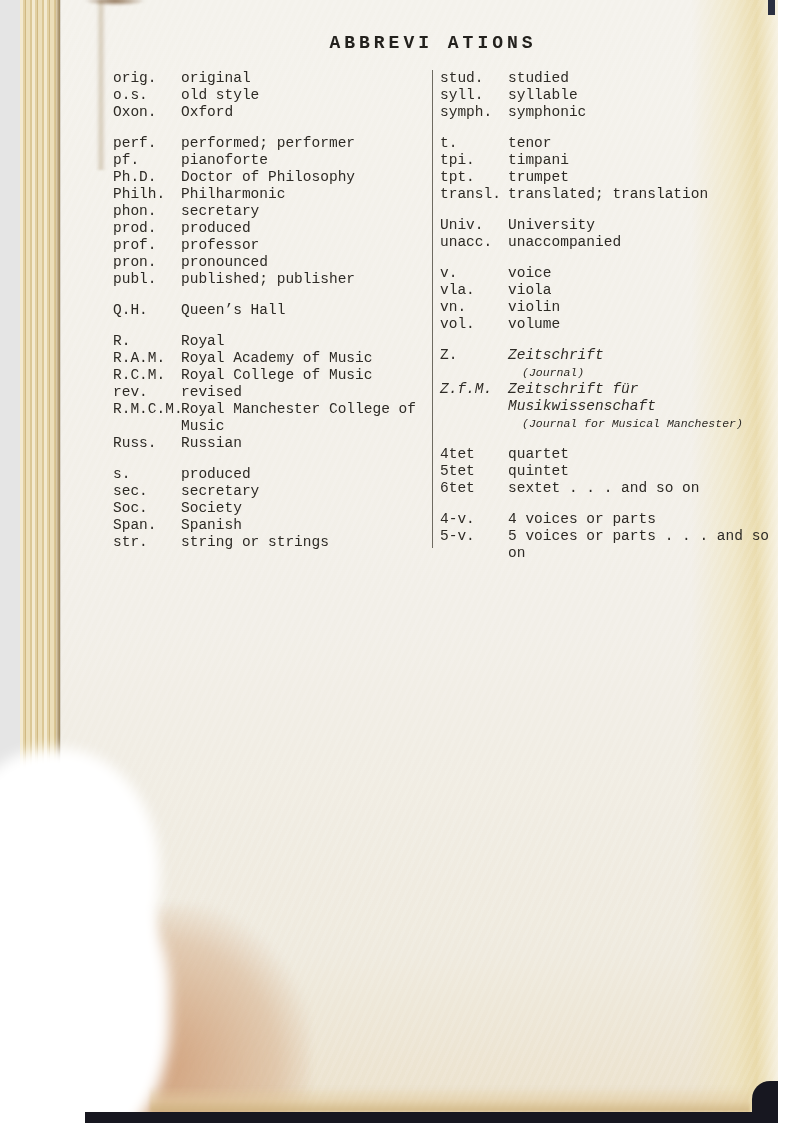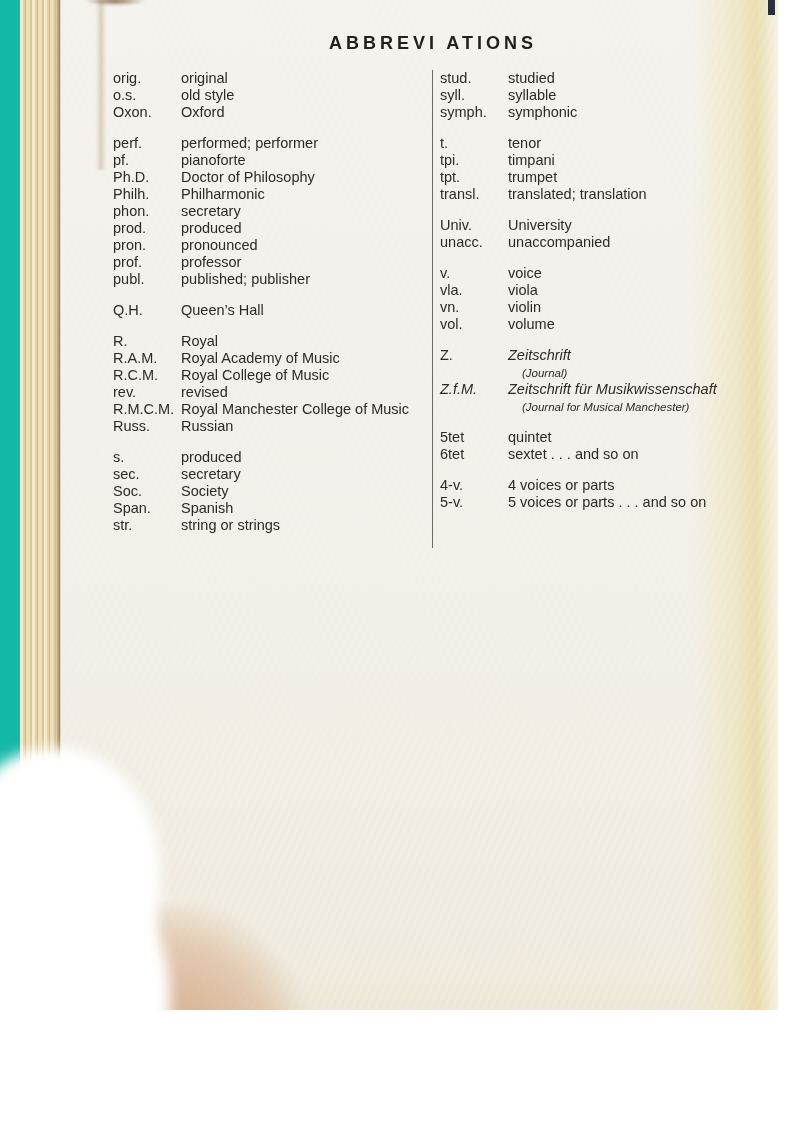--- a/index.html
+++ b/index.html
@@ -1,18 +1,18 @@
 <!DOCTYPE html>
 <html><head>
 <meta charset="utf-8">
 <style>
   html,body{margin:0;padding:0;background:#ffffff;}
   .scan{
-    position:relative;width:794px;height:1010px;background:#14b8a6;
-    overflow:hidden;font-family:Liberation Sans, sans-serif;color:#2d2a25;
+    position:relative;width:794px;height:1123px;background:#e5e5e5;
+    overflow:hidden;font-family:Liberation Mono, monospace;color:#2d2a25;
   }
   
   .page-bg{
     position:absolute;left:56px;top:0;width:722px;height:1123px;
     background:
       linear-gradient(90deg, rgba(222,205,160,0) 88%, rgba(238,226,184,.65) 94%, rgba(232,215,160,.8) 97%, rgba(247,242,226,.9) 100%),
       linear-gradient(180deg, #f4f2ec 0%, #f2efe8 55%, #efeade 85%, #ece3cf 97%, #e6d8b6 100%);
   }
   .paper-grain{
     position:absolute;left:56px;top:0;width:722px;height:1123px;opacity:.35;
@@ -140,26 +140,26 @@
           </div>
           <div class="row">
             <span class="abbr">phon.</span>
             <span class="def">secretary</span>
           </div>
           <div class="row">
             <span class="abbr">prod.</span>
             <span class="def">produced</span>
           </div>
           <div class="row">
+            <span class="abbr">prof.</span>
+            <span class="def">professor</span>
+          </div>
+          <div class="row">
             <span class="abbr">pron.</span>
             <span class="def">pronounced</span>
-          </div>
-          <div class="row">
-            <span class="abbr">prof.</span>
-            <span class="def">professor</span>
           </div>
           <div class="row">
             <span class="abbr">publ.</span>
             <span class="def">published;  publisher</span>
           </div>
         </div>
         <div class="group">
           <div class="row">
             <span class="abbr">Q.H.</span>
             <span class="def">Queen’s Hall</span>
@@ -280,20 +280,24 @@
           <div class="row">
             <span class="abbr">Z.</span>
             <span class="def it">Zeitschrift<br><span class="sub">(Journal)</span></span>
           </div>
           <div class="row">
             <span class="abbr it">Z.f.M.</span>
             <span class="def it">Zeitschrift für Musikwissenschaft<br><span class="sub">(Journal for Musical Manchester)</span></span>
           </div>
         </div>
         <div class="group">
+          <div class="row">
+            <span class="abbr">4tet</span>
+            <span class="def">quartet</span>
+          </div>
           <div class="row">
             <span class="abbr">5tet</span>
             <span class="def">quintet</span>
           </div>
           <div class="row">
             <span class="abbr">6tet</span>
             <span class="def">sextet . . . and so on</span>
           </div>
         </div>
         <div class="group">

